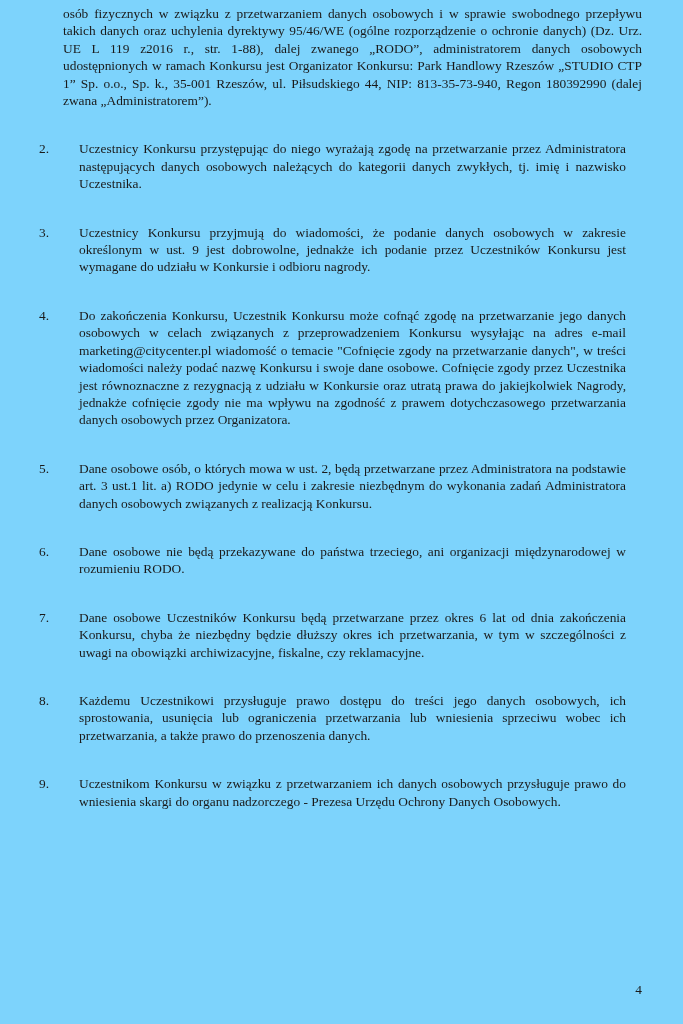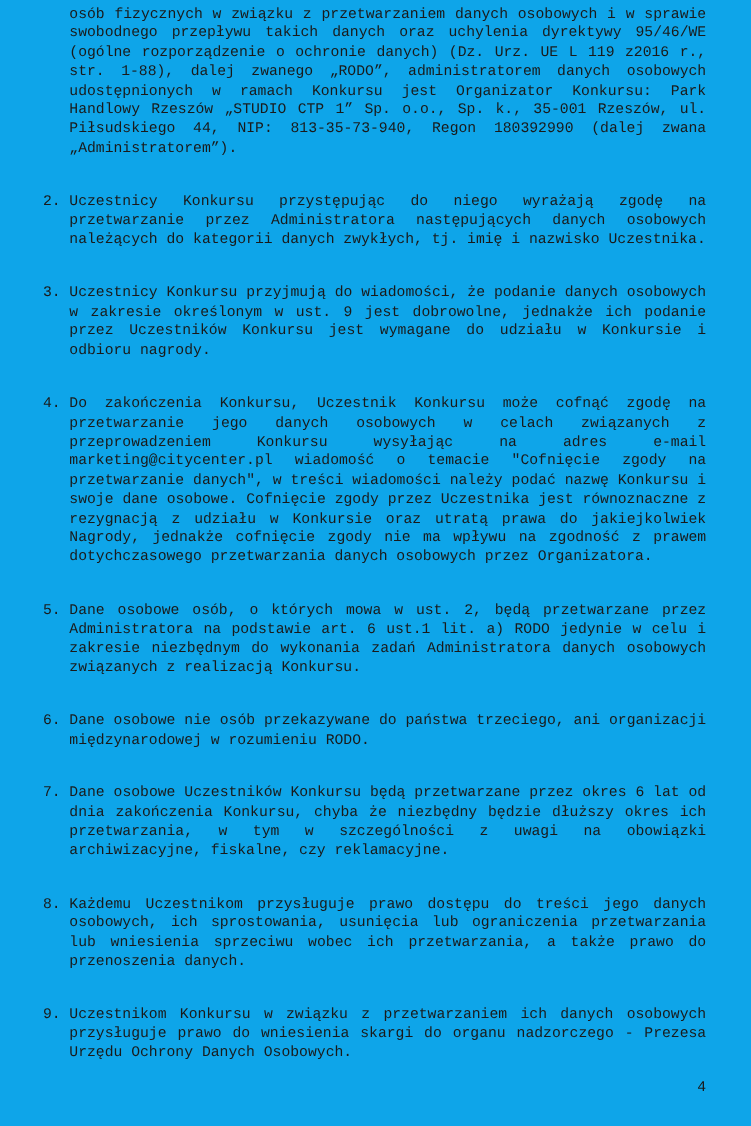--- a/index.html
+++ b/index.html
@@ -4,22 +4,22 @@
 <style>
   html, body {
     margin: 0;
     padding: 0;
     background: #ffffff;
   }
   .page {
     position: relative;
     width: 683px;
     height: 1024px;
-    background: #0ea5e9;
-    font-family: Liberation Mono, monospace;
+    background: #7dd3fc;
+    font-family: Liberation Serif, serif;
     color: #1a1a1a;
     overflow: hidden;
     box-sizing: border-box;
   }
   .content {
     position: absolute;
     top: 5px;
     left: 63px;
     right: 41px;
   }
@@ -39,21 +39,21 @@
   .num {
     position: absolute;
     left: -24px;
     top: 0;
     width: 22px;
     text-align: left;
   }
   .body-text {
     display: block;
     text-align: justify;
-    margin: 0;
+    margin: 16px;
   }
   .page-number {
     position: absolute;
     right: 41px;
     bottom: 26px;
     font-size: 13.4px;
     line-height: 17.4px;
     text-align: right;
   }
 </style>
@@ -75,36 +75,36 @@
       <span class="body-text">Uczestnicy Konkursu przyjmują do wiadomości, że podanie danych osobowych w zakresie określonym w ust. 9 jest dobrowolne, jednakże ich podanie przez Uczestników Konkursu jest wymagane do udziału w Konkursie i odbioru nagrody.</span>
     </div>
 
     <div class="item">
       <span class="num">4.</span>
       <span class="body-text">Do zakończenia Konkursu, Uczestnik Konkursu może cofnąć zgodę na przetwarzanie jego danych osobowych w celach związanych z przeprowadzeniem Konkursu wysyłając na adres e-mail marketing@citycenter.pl wiadomość o temacie "Cofnięcie zgody na przetwarzanie danych", w treści wiadomości należy podać nazwę Konkursu i swoje dane osobowe. Cofnięcie zgody przez Uczestnika jest równoznaczne z rezygnacją z udziału w Konkursie oraz utratą prawa do jakiejkolwiek Nagrody, jednakże cofnięcie zgody nie ma wpływu na zgodność z prawem dotychczasowego przetwarzania danych osobowych przez Organizatora.</span>
     </div>
 
     <div class="item">
       <span class="num">5.</span>
-      <span class="body-text">Dane osobowe osób, o których mowa w ust. 2, będą przetwarzane przez Administratora na podstawie art. 6 ust.1 lit. a) RODO jedynie w celu i zakresie niezbędnym do wykonania zadań Administratora danych osobowych związanych z realizacją Konkursu.</span>
+      <span class="body-text">Dane osobowe osób, o których mowa w ust. 2, będą przetwarzane przez Administratora na podstawie art. 3 ust.1 lit. a) RODO jedynie w celu i zakresie niezbędnym do wykonania zadań Administratora danych osobowych związanych z realizacją Konkursu.</span>
     </div>
 
     <div class="item">
       <span class="num">6.</span>
-      <span class="body-text">Dane osobowe nie osób przekazywane do państwa trzeciego, ani organizacji międzynarodowej w rozumieniu RODO.</span>
+      <span class="body-text">Dane osobowe nie będą przekazywane do państwa trzeciego, ani organizacji międzynarodowej w rozumieniu RODO.</span>
     </div>
 
     <div class="item">
       <span class="num">7.</span>
       <span class="body-text">Dane osobowe Uczestników Konkursu będą przetwarzane przez okres 6 lat od dnia zakończenia Konkursu, chyba że niezbędny będzie dłuższy okres ich przetwarzania, w tym w szczególności z uwagi na obowiązki archiwizacyjne, fiskalne, czy reklamacyjne.</span>
     </div>
 
     <div class="item">
       <span class="num">8.</span>
-      <span class="body-text">Każdemu Uczestnikom przysługuje prawo dostępu do treści jego danych osobowych, ich sprostowania, usunięcia lub ograniczenia przetwarzania lub wniesienia sprzeciwu wobec ich przetwarzania, a także prawo do przenoszenia danych.</span>
+      <span class="body-text">Każdemu Uczestnikowi przysługuje prawo dostępu do treści jego danych osobowych, ich sprostowania, usunięcia lub ograniczenia przetwarzania lub wniesienia sprzeciwu wobec ich przetwarzania, a także prawo do przenoszenia danych.</span>
     </div>
 
     <div class="item">
       <span class="num">9.</span>
       <span class="body-text">Uczestnikom Konkursu w związku z przetwarzaniem ich danych osobowych przysługuje prawo do wniesienia skargi do organu nadzorczego - Prezesa Urzędu Ochrony Danych Osobowych.</span>
     </div>
 
   </div>
 
   <div class="page-number">4</div>

